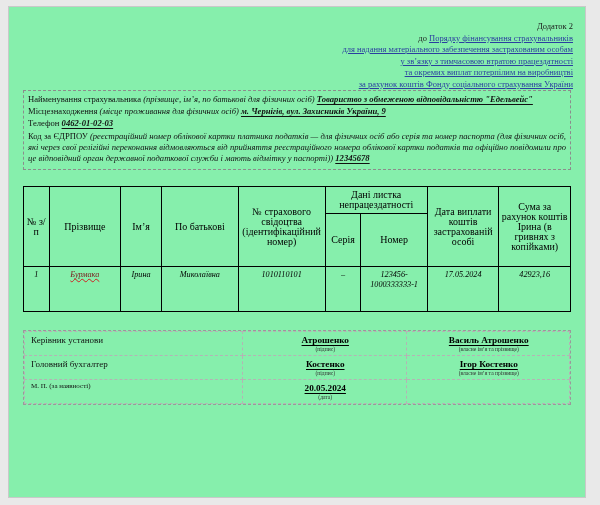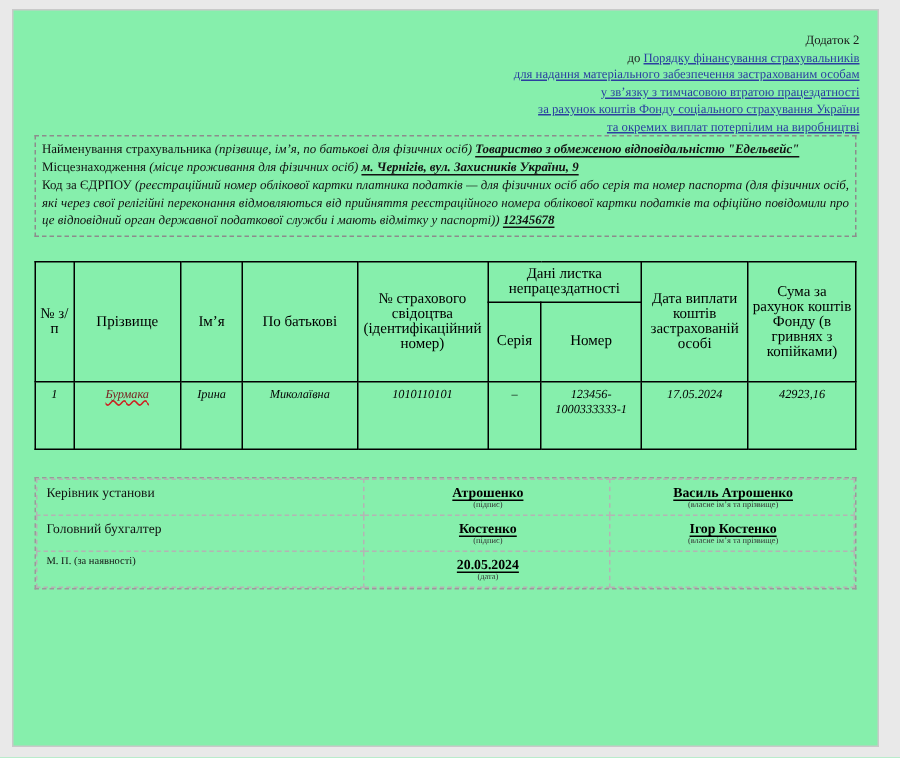--- a/index.html
+++ b/index.html
@@ -155,38 +155,42 @@
     <div class="hdr-line">
       <span class="plain">до </span><span class="lnk">Порядку фінансування страхувальників</span>
     </div>
     <div class="hdr-line">
       <span class="lnk">для надання матеріального забезпечення застрахованим особам</span>
     </div>
     <div class="hdr-line">
       <span class="lnk">у зв’язку з тимчасовою втратою працездатності</span>
     </div>
     <div class="hdr-line">
+      <span class="lnk">та окремих виплат потерпілим на виробництві</span>
+    </div>
+    <div class="hdr-line">
       <span class="lnk">за рахунок коштів Фонду соціального страхування України</span>
-    </div>
-    <div class="hdr-line">
-      <span class="lnk">та окремих виплат потерпілим на виробництві</span>
     </div>
   </div>
 
 
   <div class="info">
     <p>
       <span class="lab">Найменування страхувальника</span>
       <span class="it">(прізвище, ім’я, по батькові для фізичних осіб)</span>
       <span class="val">Товариство з обмеженою відповідальністю "Едельвейс"</span>
     </p>
     <p>
       <span class="lab">Місцезнаходження</span>
       <span class="it">(місце проживання для фізичних осіб)</span>
       <span class="val">м. Чернігів, вул. Захисників України, 9</span>
+    </p>
+    <p>
+      <span class="lab">Телефон</span>
+      <span class="val">0462-01-02-03</span>
     </p>
     <p class="just">
       <span class="lab">Код за ЄДРПОУ</span>
       <span class="it">(реєстраційний номер облікової картки платника податків — для фізичних осіб або серія та номер паспорта (для фізичних осіб, які через свої релігійні переконання відмовляються від прийняття реєстраційного номера облікової картки податків та офіційно повідомили про це відповідний орган державної податкової служби і мають відмітку у паспорті))</span>
       <span class="val">12345678</span>
     </p>
   </div>
 
   <div class="tbl-wrap">
     <table class="grid">
@@ -203,21 +207,21 @@
       </colgroup>
       <thead>
         <tr>
           <th rowspan="2" class="hdr-tall">№ з/п</th>
           <th rowspan="2">Прізвище</th>
           <th rowspan="2">Ім’я</th>
           <th rowspan="2">По батькові</th>
           <th rowspan="2">№ страхового свідоцтва (ідентифікаційний номер)</th>
           <th colspan="2" style="height:24px">Дані листка непрацездатності</th>
           <th rowspan="2">Дата виплати коштів застрахованій особі</th>
-          <th rowspan="2">Сума за рахунок коштів Фонду (в гривнях з копійками)</th>
+          <th rowspan="2">Сума за рахунок коштів Ірина (в гривнях з копійками)</th>
         </tr>
         <tr>
           <th style="height:50px">Серія</th>
           <th>Номер</th>
         </tr>
       </thead>
       <tbody>
         <tr>
           <td class="data">1</td>
           <td class="data"><span class="misspell">Бурмака</span></td>

